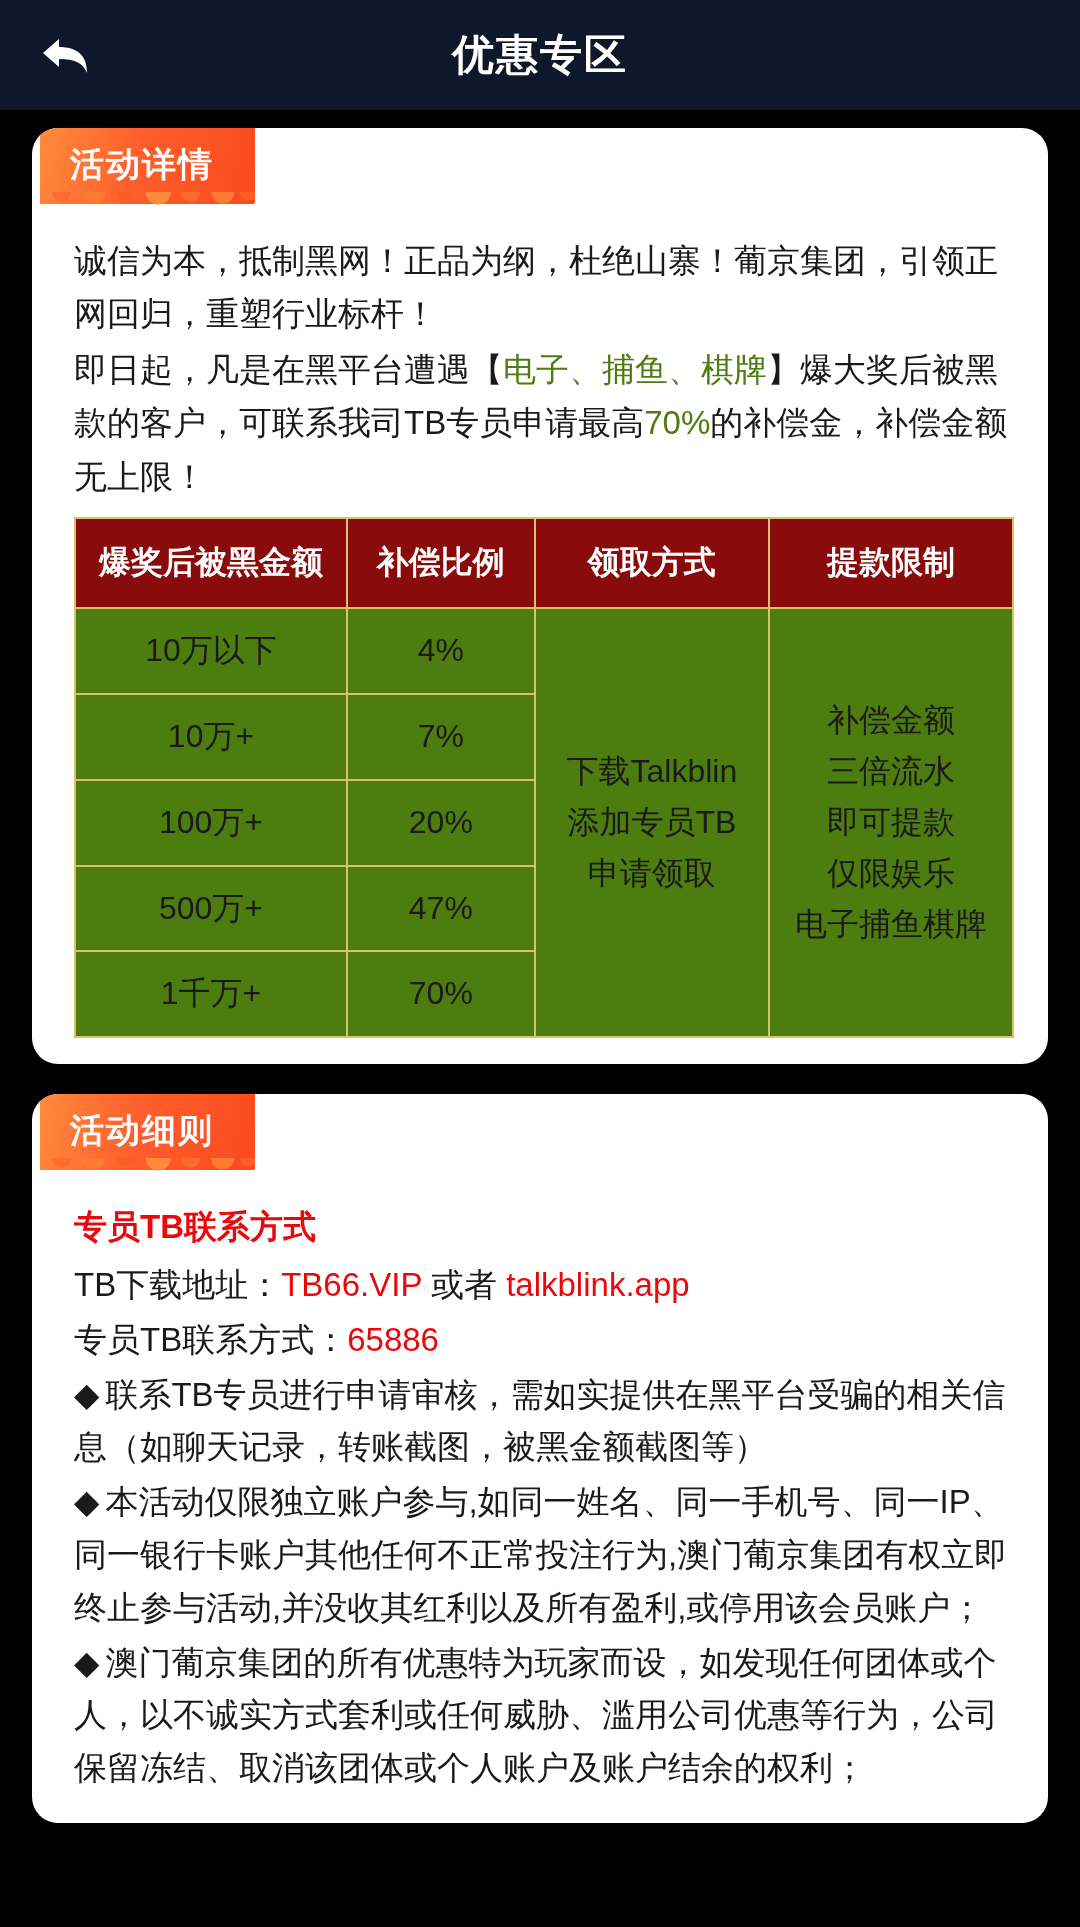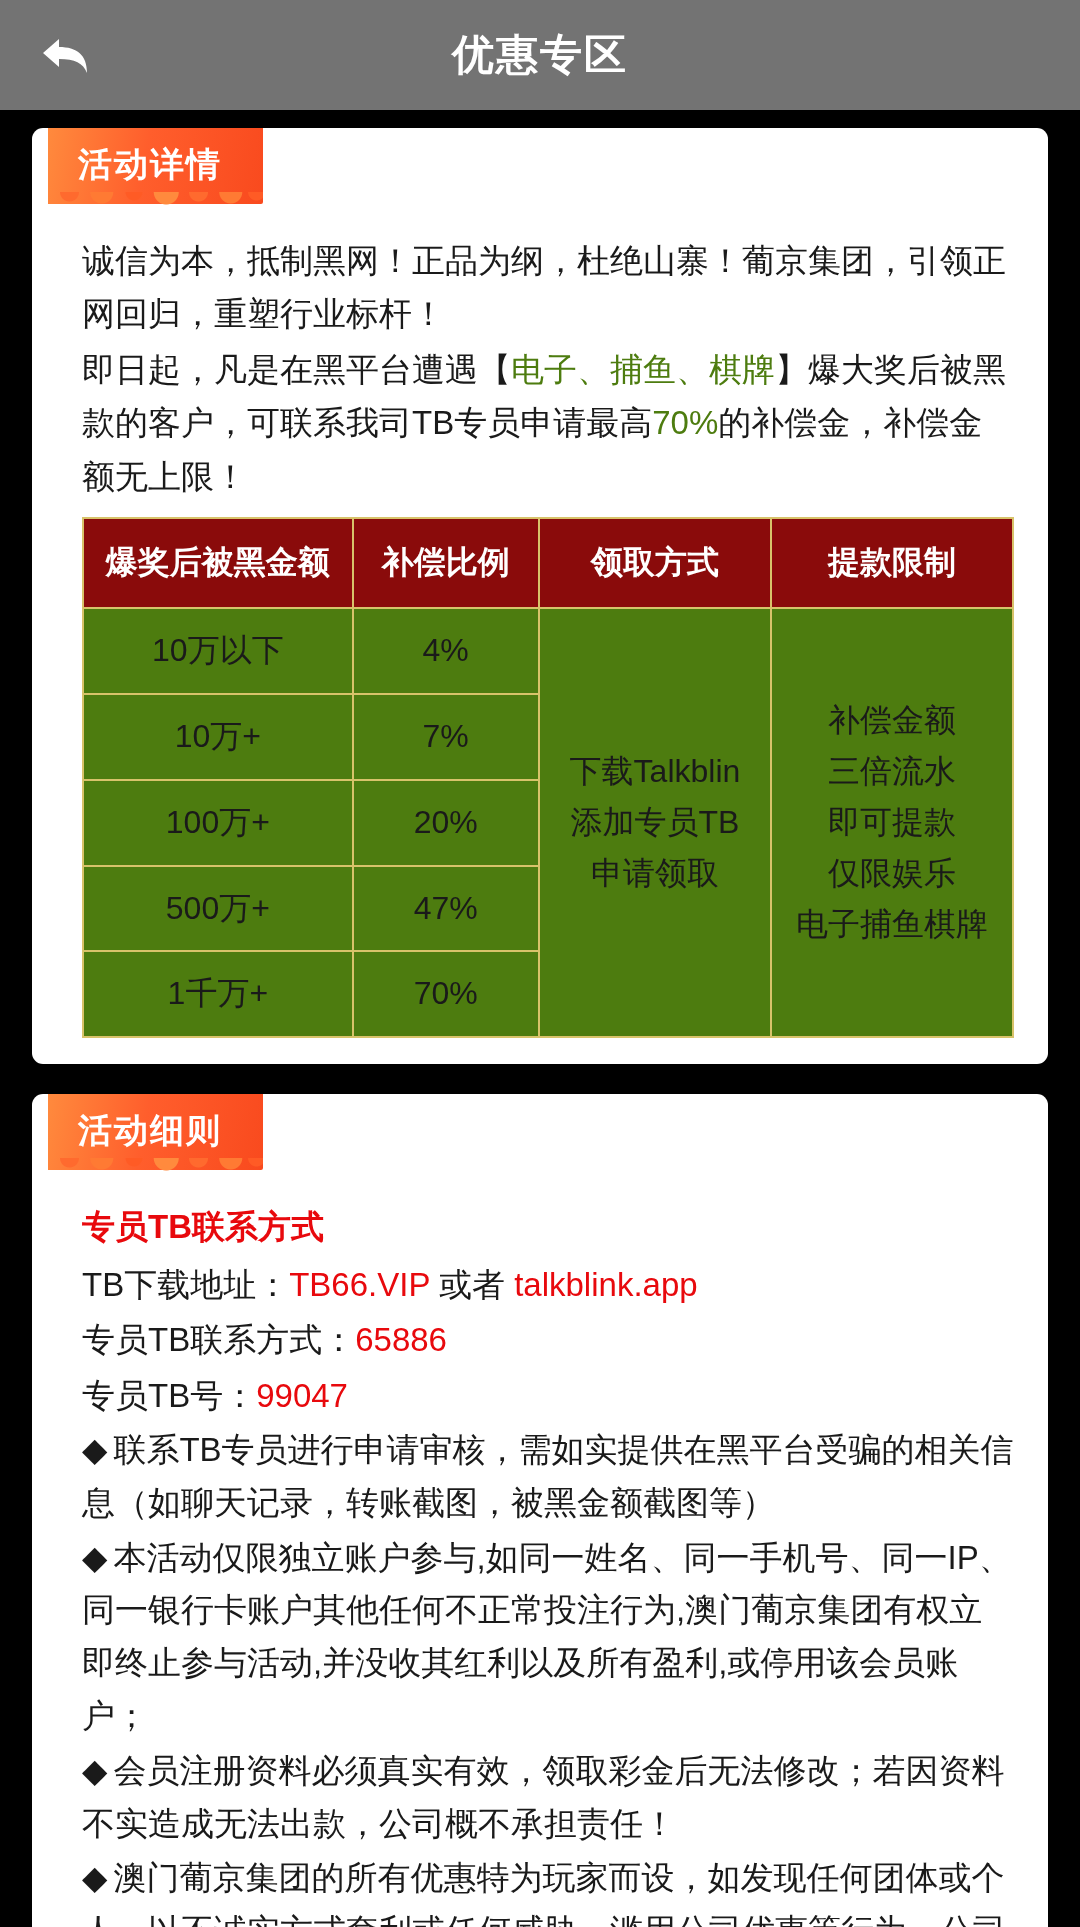--- a/index.html
+++ b/index.html
@@ -12,21 +12,21 @@
     width: 1080px;
     min-height: 1927px;
     font-family: "Liberation Sans", sans-serif;
     color: #1a1a1a;
   }
 
   
   .header {
     position: relative;
     height: 110px;
-    background: #737373;
+    background: #0f172a;
     display: flex;
     align-items: center;
     justify-content: center;
   }
   .back-btn {
     position: absolute;
     left: 30px;
     top: 50%;
     transform: translateY(-50%);
     width: 70px;
@@ -46,23 +46,23 @@
 
   
   .page {
     background: #000000;
     padding: 18px 0 0 0;
   }
 
   .card {
     position: relative;
     background: #ffffff;
-    border-radius: 11px;
+    border-radius: 26px;
     margin: 0 32px 30px 32px;
-    padding: 0 0 26px 16px;
+    padding: 0 0 26px 8px;
     overflow: hidden;
   }
 
   
   .ribbon {
     position: relative;
     display: inline-block;
     min-width: 215px;
     padding: 14px 30px 16px 30px;
     background: linear-gradient(100deg, #ff8a3d 0%, #ff5e2c 45%, #f94a1e 100%);
@@ -215,32 +215,26 @@
       <p class="rules-title">专员TB联系方式</p>
 
       <p class="kv">
         <span>TB下载地址：</span><span class="val">TB66.VIP</span><span> 或者 </span><span class="val">talkblink.app</span>
       </p>
 
       <p class="kv">
         <span>专员TB联系方式：</span><span class="val">65886</span>
       </p>
 
-      <p class="kv">
-        <span>专员TB号：</span><span class="val">99047</span>
-      </p>
 
       <p class="bullet">
         <span class="dia">◆</span><span>联系TB专员进行申请审核，需如实提供在黑平台受骗的相关信息（如聊天记录，转账截图，被黑金额截图等）</span>
       </p>
       <p class="bullet">
         <span class="dia">◆</span><span>本活动仅限独立账户参与,如同一姓名、同一手机号、同一IP、同一银行卡账户其他任何不正常投注行为,澳门葡京集团有权立即终止参与活动,并没收其红利以及所有盈利,或停用该会员账户；</span>
       </p>
       <p class="bullet">
-        <span class="dia">◆</span><span>会员注册资料必须真实有效，领取彩金后无法修改；若因资料不实造成无法出款，公司概不承担责任！</span>
-      </p>
-      <p class="bullet">
         <span class="dia">◆</span><span>澳门葡京集团的所有优惠特为玩家而设，如发现任何团体或个人，以不诚实方式套利或任何威胁、滥用公司优惠等行为，公司保留冻结、取消该团体或个人账户及账户结余的权利；</span>
       </p>
     </div>
   </div>
 
 </div>
 
 </body></html>

